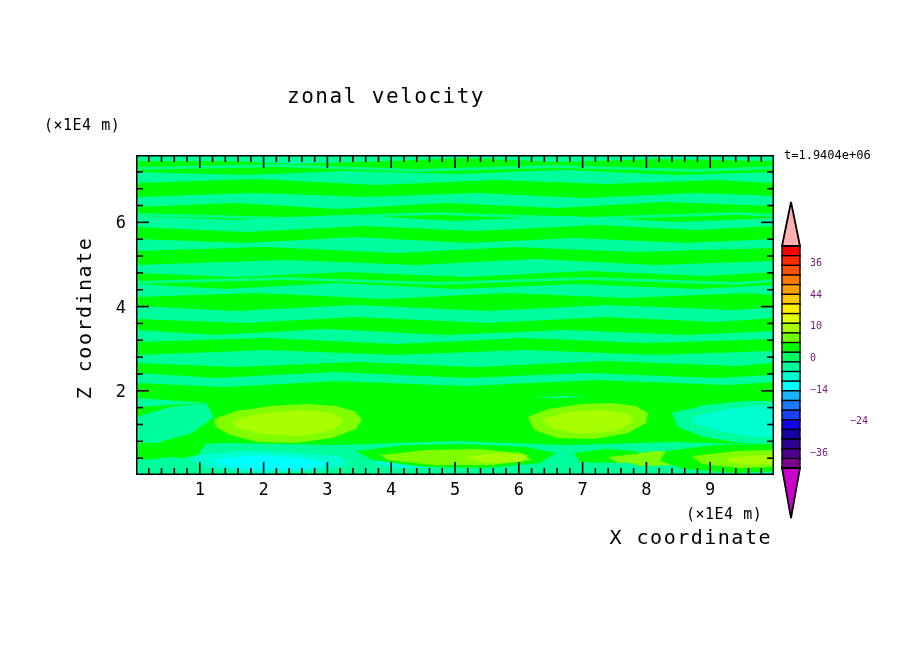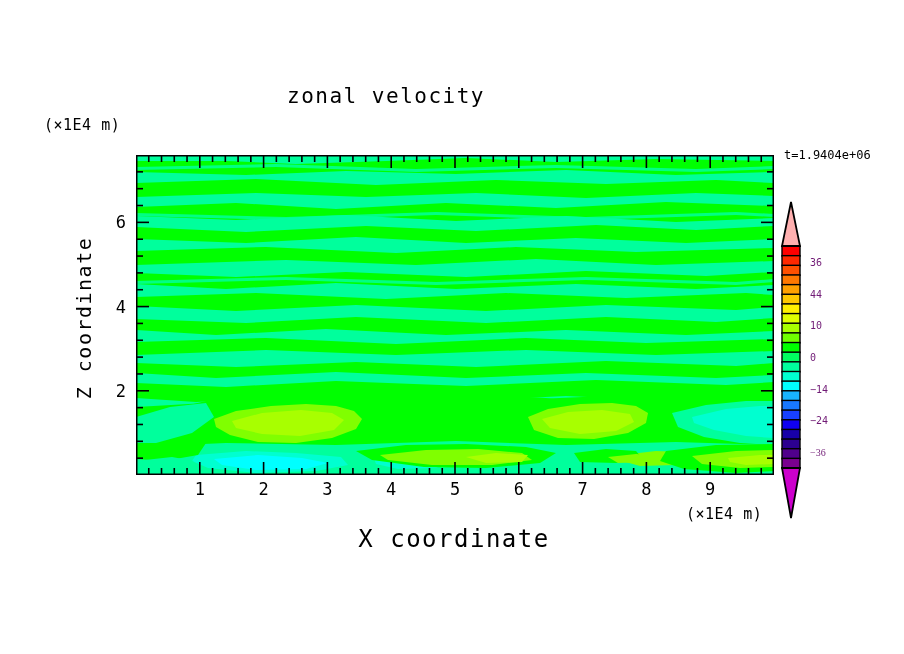--- a/index.html
+++ b/index.html
@@ -44,22 +44,22 @@
     font-size: 15px;
     letter-spacing: 0.5px;
   }
   #time-annotation {
     left: 784px; top: 148px;
     font-size: 12px;
   }
   #x-axis-title {
     left: 136px; top: 525px;
     width: 636px;
-    text-align: center;
-    font-size: 24px;
+    text-align: right;
+    font-size: 20px;
     letter-spacing: 1.5px;
   }
   #y-axis-title {
     left: -26px; top: 306px;
     width: 220px;
     text-align: center;
     font-size: 20px;
     letter-spacing: 1.5px;
     transform: rotate(-90deg);
     transform-origin: 50% 50%;
@@ -393,17 +393,17 @@
         <path d="M4,268 L22,268 L13,318 Z" fill="#CC00CC" stroke="#000000" stroke-width="1.8"></path>
       </g>
   </svg>
 
   <div id="cbar-labels">
       <div class="cbar-label" style="top: 261.857px;">36</div>
       <div class="cbar-label" style="top: 293.571px;">44</div>
       <div class="cbar-label" style="top: 325.286px;">10</div>
       <div class="cbar-label" style="top: 357px;">0</div>
       <div class="cbar-label" style="top: 388.714px;">−14</div>
-      <div class="cbar-label" style="top: 420.429px;">−24</div>
-      <div class="cbar-label" style="top: 452.143px; font-family: Liberation Serif, serif;">−36</div>
+      <div class="cbar-label" style="top: 420.429px; margin-left: 40px;">−24</div>
+      <div class="cbar-label" style="top: 452.143px;">−36</div>
     </div>
 
 </div>
 
 </body></html>

